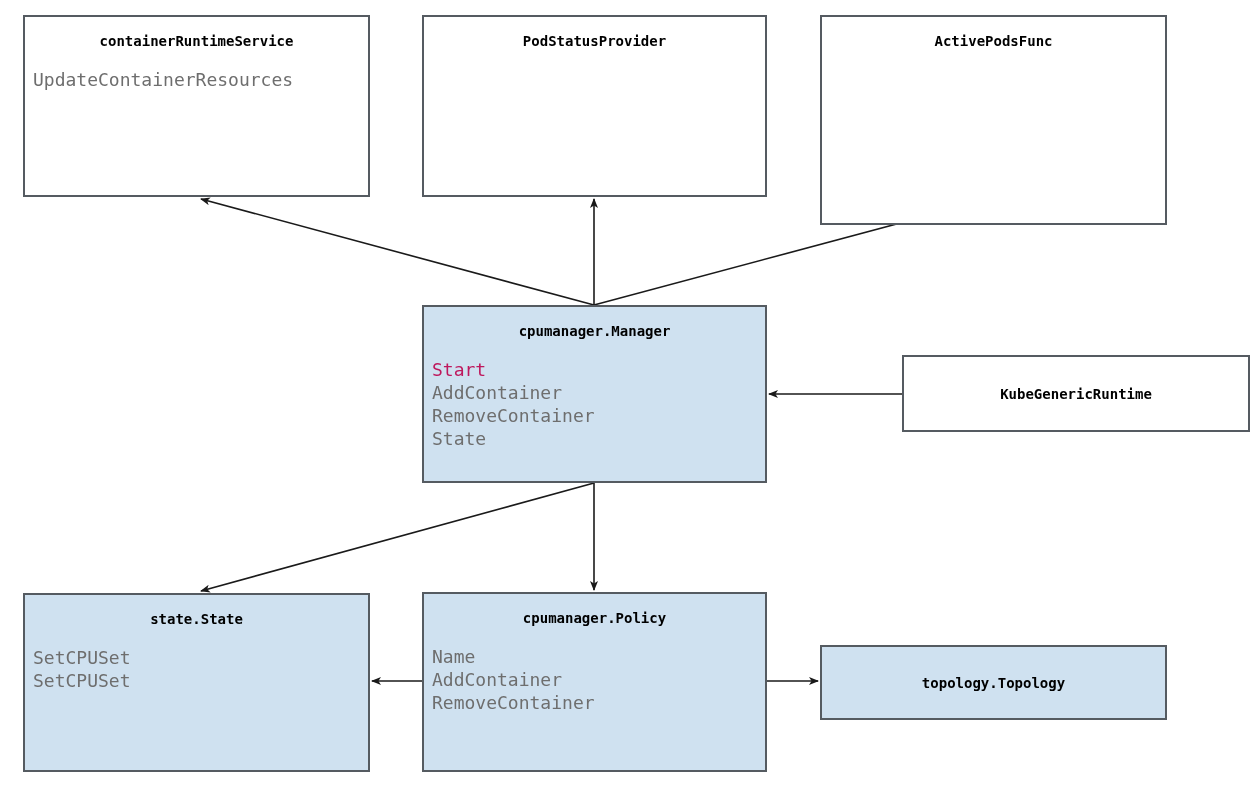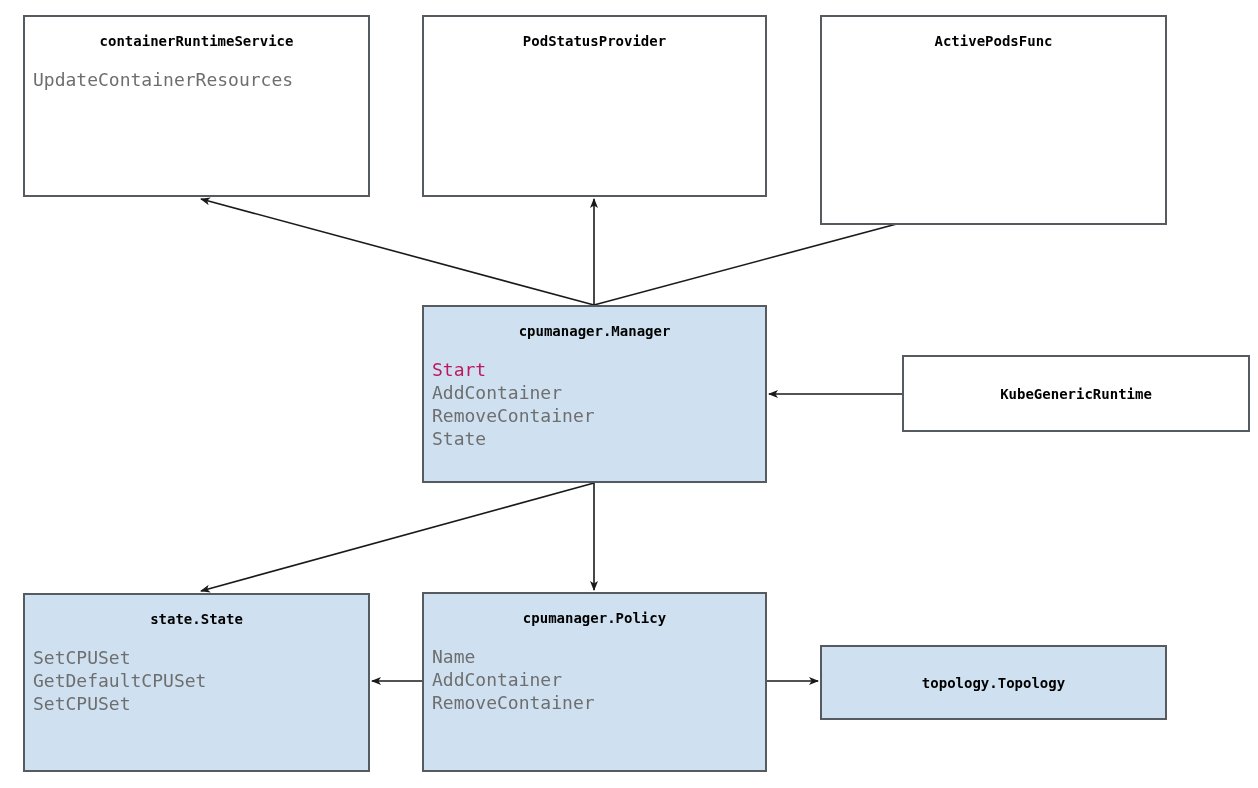--- a/index.html
+++ b/index.html
@@ -114,21 +114,20 @@
           <li style="color: rgb(110, 110, 110);">State</li>
         </ul>
       </div>
       <div class="node" style="left: 902px; top: 355px; width: 348px; height: 77px; border-color: rgb(85, 91, 97); background: rgb(255, 255, 255);">
         <span class="node-title vcenter" style="color: rgb(0, 0, 0);">KubeGenericRuntime</span>
       </div>
       <div class="node filled" style="left: 23px; top: 593px; width: 347px; height: 179px; border-color: rgb(85, 91, 97); background: rgb(207, 225, 240);">
         <span class="node-title" style="color: rgb(0, 0, 0);">state.State</span>
         <ul class="node-methods">
           <li style="color: rgb(110, 110, 110);">SetCPUSet</li>
-          <li style="color: rgb(110, 110, 110);">GetDefaultCPUSet</li>
           <li style="color: rgb(110, 110, 110);">SetCPUSet</li>
         </ul>
       </div>
       <div class="node filled" style="left: 422px; top: 592px; width: 345px; height: 180px; border-color: rgb(85, 91, 97); background: rgb(207, 225, 240);">
         <span class="node-title" style="color: rgb(0, 0, 0);">cpumanager.Policy</span>
         <ul class="node-methods">
           <li style="color: rgb(110, 110, 110);">Name</li>
           <li style="color: rgb(110, 110, 110);">AddContainer</li>
           <li style="color: rgb(110, 110, 110);">RemoveContainer</li>
         </ul>

